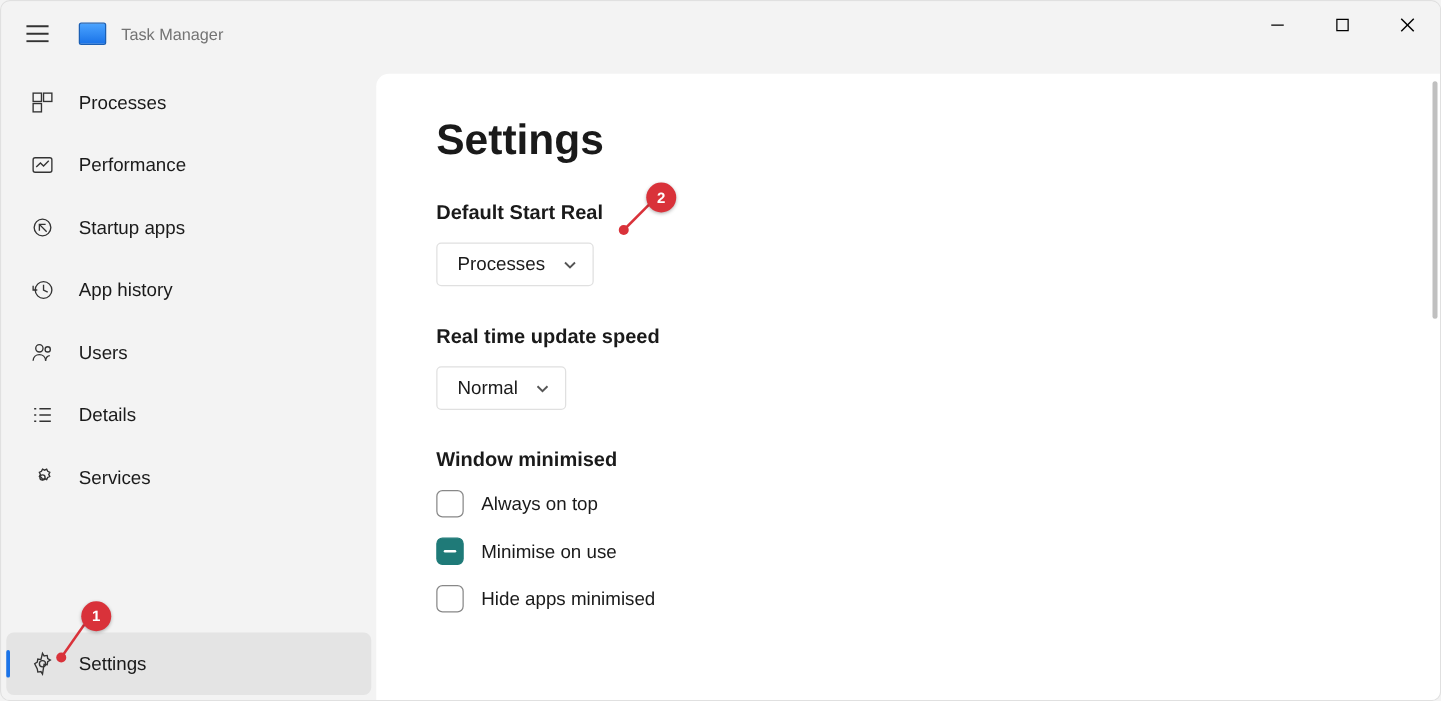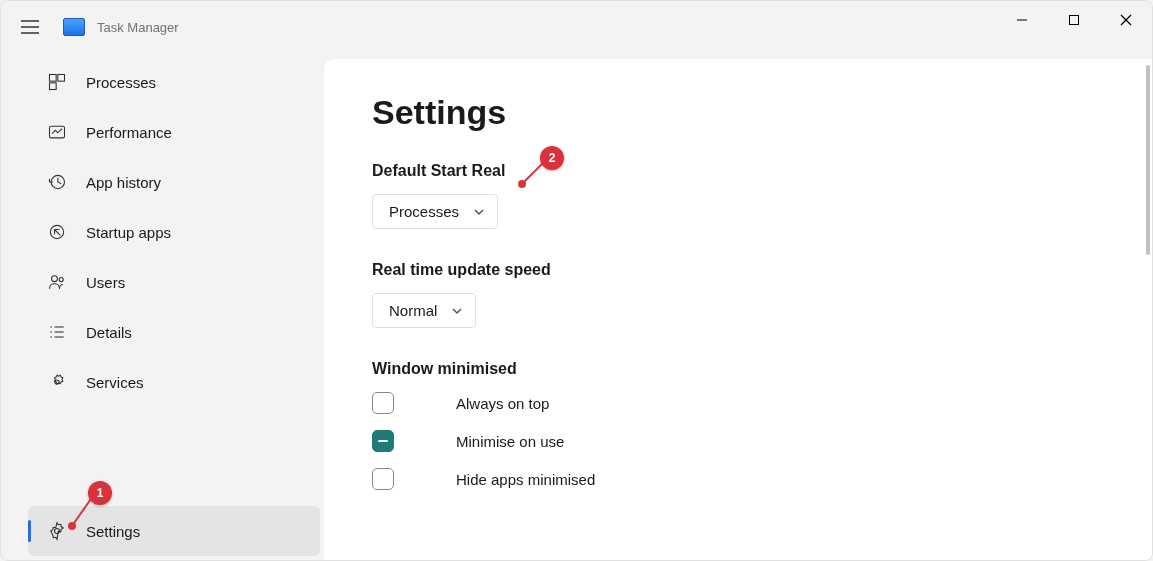--- a/index.html
+++ b/index.html
@@ -57,21 +57,20 @@
     display: flex;
     align-items: center;
     justify-content: center;
     cursor: pointer;
   }
   .win-btn svg { width: 12px; height: 12px; }
 
   .body {
     display: flex;
     height: calc(100% - 52px);
-    padding-left: 23px;
   }
   
   .sidebar {
     width: 300px;
     background: #f3f3f3;
     padding-top: 4px;
     display: flex;
     flex-direction: column;
     position: relative;
   }
@@ -148,21 +147,20 @@
     margin-bottom: 32px;
     gap: 14px;
     background:#fff;
   }
   .dropdown svg { width: 12px; height: 12px; stroke:#555; fill:none; stroke-width:1.5;}
   .checkbox-row {
     display: flex;
     align-items: center;
     margin-bottom: 16px;
     cursor: pointer;
-    gap: 48px;
   }
   .checkbox {
     width: 22px;
     height: 22px;
     border: 1.5px solid #888;
     border-radius: 5px;
     margin-right: 14px;
     display:flex;
     align-items:center;
     justify-content:center;
@@ -275,36 +273,36 @@
           <svg viewBox="0 0 24 24">
             <rect x="3" y="5" width="18" height="14" rx="2"></rect>
             <polyline points="6,14 10,10 13,13 18,8"></polyline>
           </svg>
         </span>
       <span class="sidebar-label">Performance</span>
     </div>
     <div class="sidebar-item">
       <span class="sidebar-icon">
           <svg viewBox="0 0 24 24">
+            <circle cx="12" cy="12" r="8"></circle>
+            <path d="M9,15 L9,9 L15,9"></path>
+            <line x1="9" y1="9" x2="16" y2="16"></line>
+          </svg>
+        </span>
+      <span class="sidebar-label">Startup apps</span>
+    </div>
+    <div class="sidebar-item">
+      <span class="sidebar-icon">
+          <svg viewBox="0 0 24 24">
             <circle cx="13" cy="12" r="8"></circle>
             <polyline points="13,7 13,12 17,14"></polyline>
             <polyline points="3,8 3,12 7,12"></polyline>
           </svg>
         </span>
       <span class="sidebar-label">App history</span>
-    </div>
-    <div class="sidebar-item">
-      <span class="sidebar-icon">
-          <svg viewBox="0 0 24 24">
-            <circle cx="12" cy="12" r="8"></circle>
-            <path d="M9,15 L9,9 L15,9"></path>
-            <line x1="9" y1="9" x2="16" y2="16"></line>
-          </svg>
-        </span>
-      <span class="sidebar-label">Startup apps</span>
     </div>
     <div class="sidebar-item">
       <span class="sidebar-icon">
           <svg viewBox="0 0 24 24">
             <circle cx="9" cy="8" r="3.5"></circle>
             <path d="M3,20 c0,-4 3,-6 6,-6 s6,2 6,6"></path>
             <circle cx="17" cy="9" r="2.5"></circle>
             <path d="M15,20 c0,-3 2,-5 4,-5"></path>
           </svg>
         </span>

